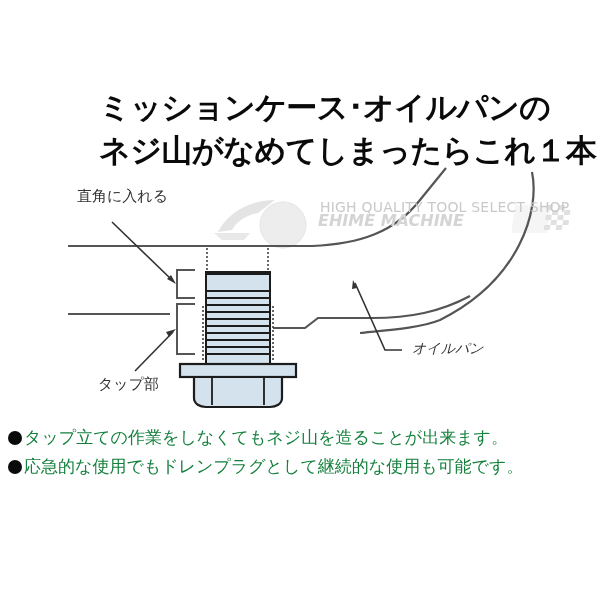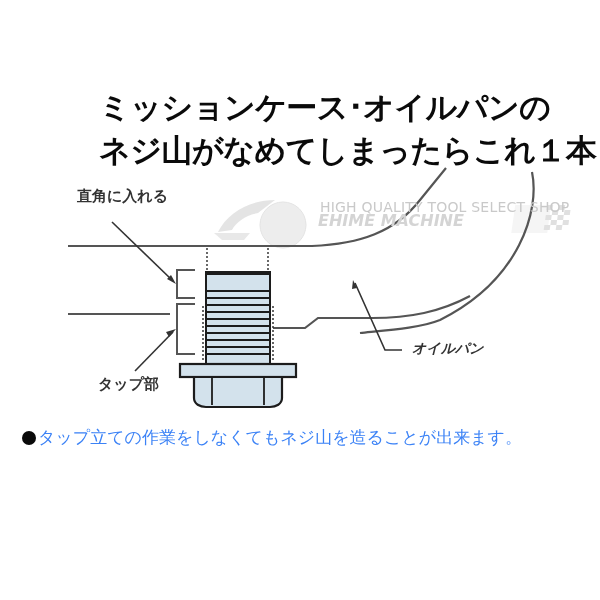--- a/index.html
+++ b/index.html
@@ -3,27 +3,27 @@
   <meta charset="utf-8">
   <style>
     html, body { margin: 0; padding: 0; background: #ffffff; }
     body { width: 600px; height: 600px; position: relative; overflow: hidden;
            font-family: "DejaVu Sans", sans-serif; color: #111; }
     .headline { position: absolute; left: 62px; top: 86px; width: 500px;
                 font-weight: bold; font-size: 31px; line-height: 43px; letter-spacing: -0.5px;
                 color: #0a0a0a; margin-left: 37px; }
     .headline div { white-space: nowrap; }
     svg.diagram { position: absolute; left: 0; top: 0; }
-    .label { position: absolute; font-weight: bold; color: #333; white-space: nowrap; }
+    .label { position: absolute; font-weight: normal; color: #333; white-space: nowrap; }
     .guide-label { left: 77px; top: 186px; font-size: 15px; line-height: 20px; }
     .tap-label { left: 98px; top: 375px; font-size: 15px; }
     .oilpan-label { left: 412px; top: 340px; font-size: 14px; font-style: italic; }
     .wm-tag { position: absolute; left: 320px; top: 199px; font-size: 14px; color: #c9c9c9; letter-spacing: 0.2px; white-space: nowrap; }
     .wm-name { position: absolute; left: 318px; top: 211px; font-size: 16px; font-weight: bold; font-style: italic; color: #d4d4d4; letter-spacing: 0px; white-space: nowrap; }
-    .features { position: absolute; left: 22px; top: 423px; width: 570px; font-size: 17px; line-height: 29px; color: #3b82f6; }
+    .features { position: absolute; left: 8px; top: 423px; width: 570px; font-size: 17px; line-height: 29px; color: #15803d; }
     .feature { white-space: nowrap; display: flex; align-items: center; }
     .bullet { display: inline-block; width: 14px; height: 14px; border-radius: 50%; background: #0a0a0a; margin-right: 2px; flex: none; }
   </style>
 </head>
 <body>
 
 <svg class="diagram" width="600" height="600" viewBox="0 0 600 600">
 
   <g opacity="0.9">
     <path d="M218 232 C 228 212, 250 200, 275 200 L 258 213 C 246 215, 236 222, 232 230 Z" fill="#e2e2e2"></path>
@@ -115,13 +115,17 @@
 <div class="label oilpan-label">オイルパン</div>
 
 <div class="wm-tag">HIGH QUALITY TOOL SELECT SHOP</div>
 <div class="wm-name">EHIME MACHINE</div>
 
 <div class="features">
   <div class="feature">
     <span class="bullet"></span>
     <span>タップ立ての作業をしなくてもネジ山を造ることが出来ます。</span>
   </div>
+  <div class="feature">
+    <span class="bullet"></span>
+    <span>応急的な使用でもドレンプラグとして継続的な使用も可能です。</span>
+  </div>
 </div>
 
 </body></html>

